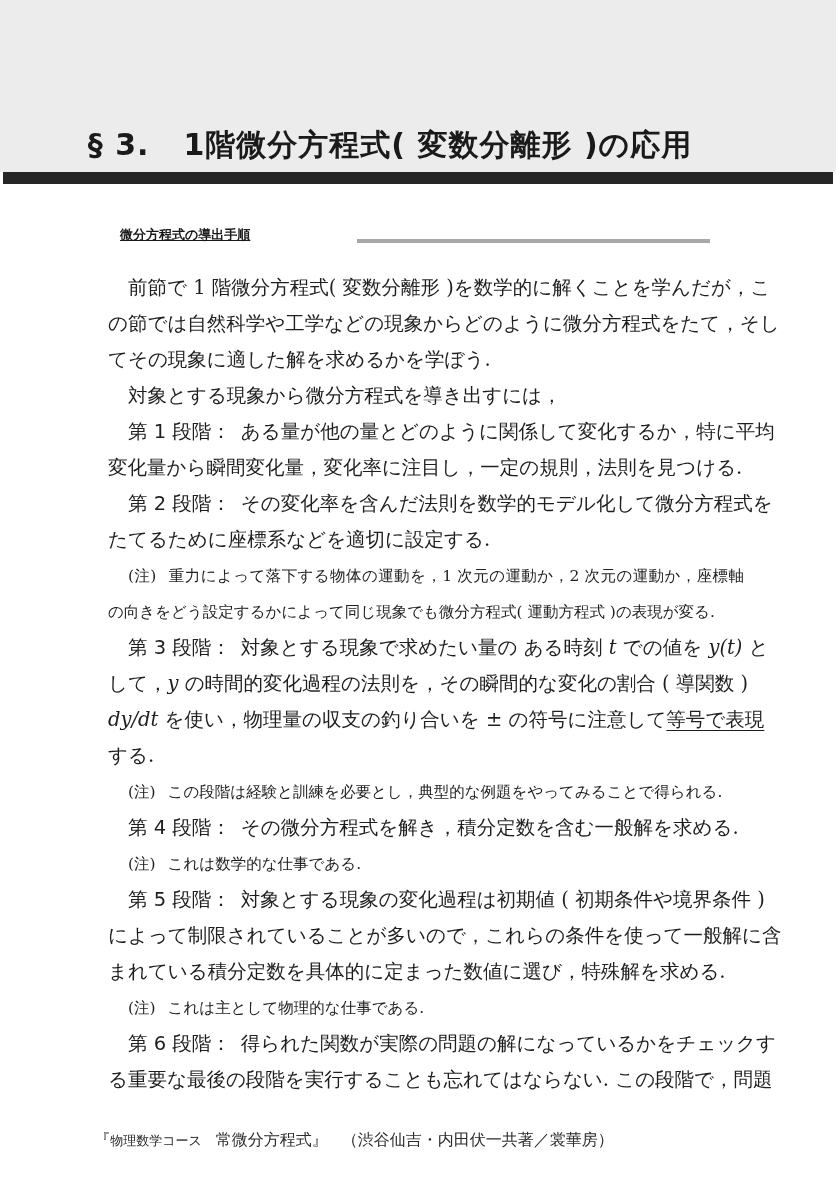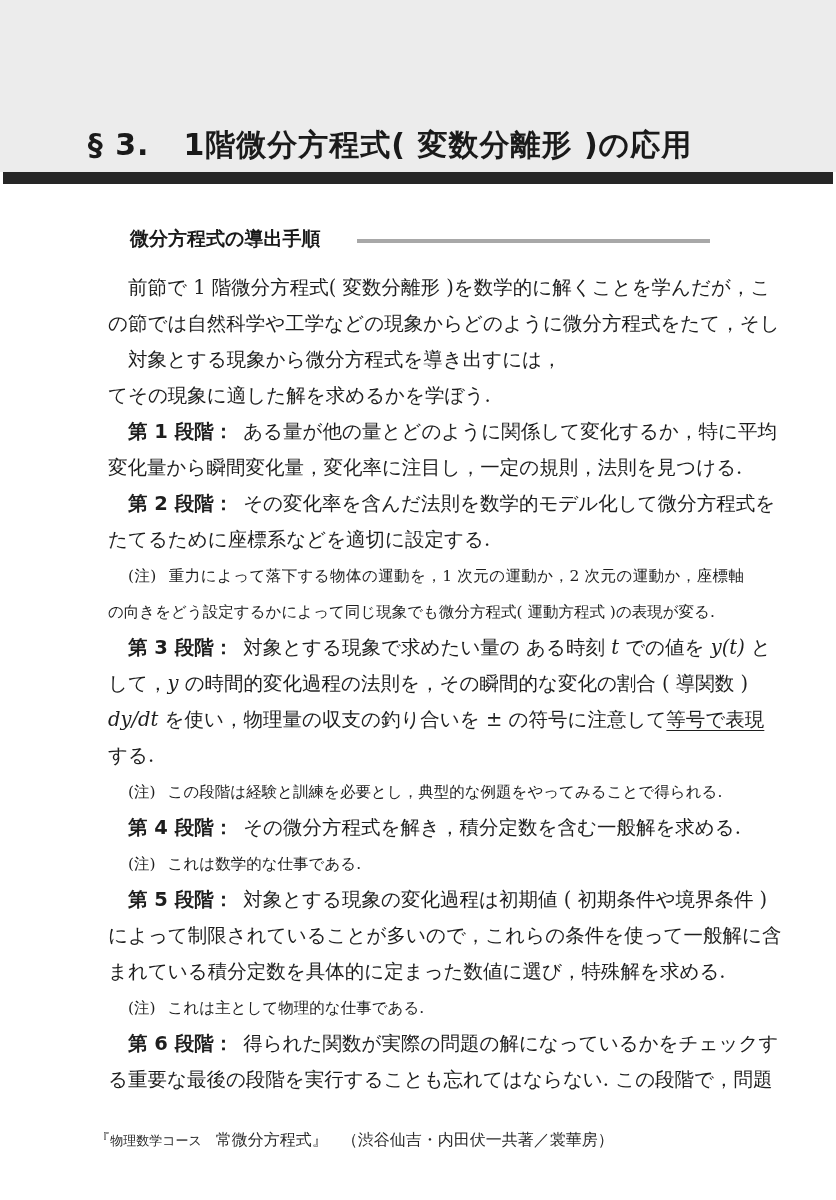--- a/index.html
+++ b/index.html
@@ -13,23 +13,23 @@
   .chapter-title {
     position: absolute; left: 0; top: 125px; width: 760px; text-align: center;
     font-family: "DejaVu Sans", "Liberation Sans", sans-serif; font-weight: bold;
     font-size: 30px; letter-spacing: 1px; color: #1a1a1a; padding-left: 20px; box-sizing: border-box;
   }
   .chapter-title .num { margin-right: 34px; }
   .header-rule {
     position: absolute; left: 3px; top: 172px; width: 830px; height: 12px; background: #262626;
   }
   .section-heading {
-    position: absolute; left: 130px; top: 226px;
+    position: absolute; left: 120px; top: 226px;
     font-family: "DejaVu Sans", "Liberation Sans", sans-serif; font-weight: bold;
-    font-size: 19px; color: #1a1a1a;
+    font-size: 13px; color: #1a1a1a; text-decoration: underline;
   }
   .section-rule {
     position: absolute; left: 357px; top: 239px; width: 353px; height: 4px; background: #a8a8a8;
   }
   .body {
     position: absolute; left: 108px; top: 270px; width: 636px;
   }
   .line {
     height: 36px; line-height: 36px; font-size: 19.5px; white-space: nowrap;
     text-align: justify; text-align-last: justify;
@@ -37,21 +37,21 @@
   .line.last { text-align-last: left; }
   .line.indent { padding-left: 20px; }
   .note {
     height: 36px; line-height: 36px; font-size: 15.5px; white-space: nowrap;
     text-align: justify; text-align-last: justify;
   }
   .note.last { text-align-last: left; }
   .note.indent { padding-left: 20px; }
   .note .label { margin-right: 12px; }
   .step-label {
-    font-family: "DejaVu Sans", "Liberation Sans", sans-serif; font-weight: bold; margin-right: 10px;
+    font-family: "DejaVu Sans", "Liberation Sans", sans-serif; font-weight: normal; margin-right: 10px;
   }
   .math { font-style: italic; }
   .underline { text-decoration: underline; text-underline-offset: 4px; }
   .citation {
     position: absolute; left: 0; width: 708px; top: 1130px; text-align: center;
     font-family: "DejaVu Sans", "Liberation Sans", sans-serif; font-size: 16px; color: #2a2a2a;
   }
   .citation .series { font-size: 13px; }
   .citation .gap { display: inline-block; width: 14px; }
 </style>
@@ -64,22 +64,22 @@
 </div>
 <div class="header-rule"></div>
 
 <div class="section-heading">微分方程式の導出手順</div>
 <div class="section-rule"></div>
 
 <div class="body">
 
   <div class="line indent">前節で 1 階微分方程式( 変数分離形 )を数学的に解くことを学んだが，こ</div>
   <div class="line">の節では自然科学や工学などの現象からどのように微分方程式をたて，そし</div>
+  <div class="line last">てその現象に適した解を求めるかを学ぼう.</div>
   <div class="line indent last">対象とする現象から微分方程式を導き出すには，</div>
-  <div class="line last">てその現象に適した解を求めるかを学ぼう.</div>
 
   <div class="line indent"><span class="step-label">第 1 段階：</span><span>ある量が他の量とどのように関係して変化するか，特に平均</span></div>
   <div class="line last">変化量から瞬間変化量，変化率に注目し，一定の規則，法則を見つける.</div>
 
   <div class="line indent"><span class="step-label">第 2 段階：</span><span>その変化率を含んだ法則を数学的モデル化して微分方程式を</span></div>
   <div class="line last">たてるために座標系などを適切に設定する.</div>
   <div class="note indent"><span class="label">(注)</span><span>重力によって落下する物体の運動を，1 次元の運動か，2 次元の運動か，座標軸</span></div>
   <div class="note last">の向きをどう設定するかによって同じ現象でも微分方程式( 運動方程式 )の表現が変る.</div>
 
   <div class="line indent"><span class="step-label">第 3 段階：</span><span>対象とする現象で求めたい量の ある時刻 </span><span class="math">t</span><span> での値を </span><span class="math">y(t)</span><span> と</span></div>

